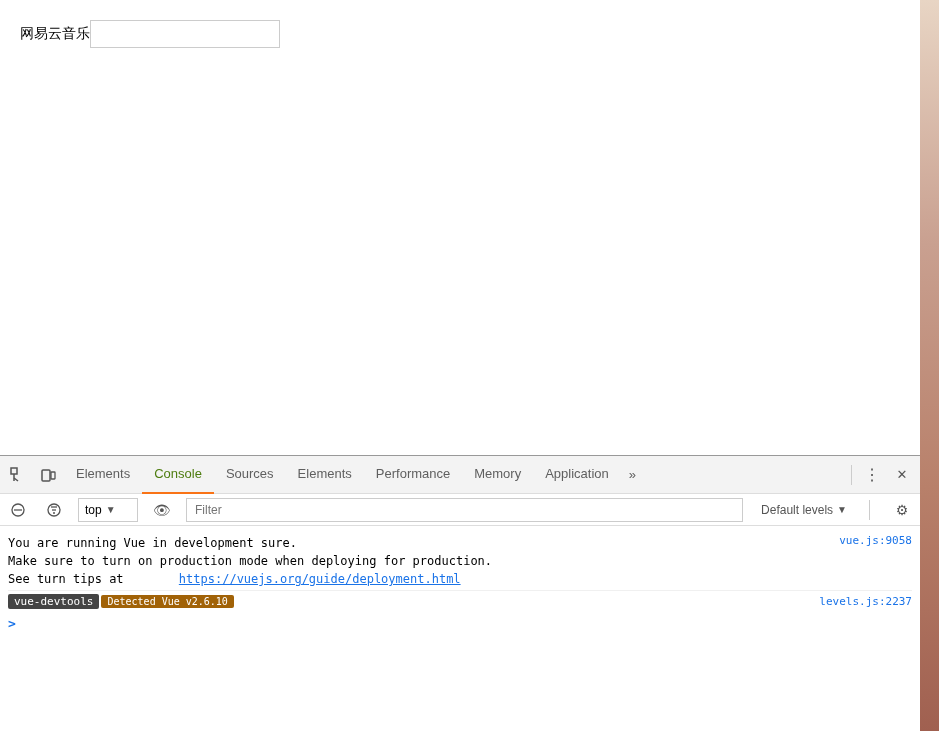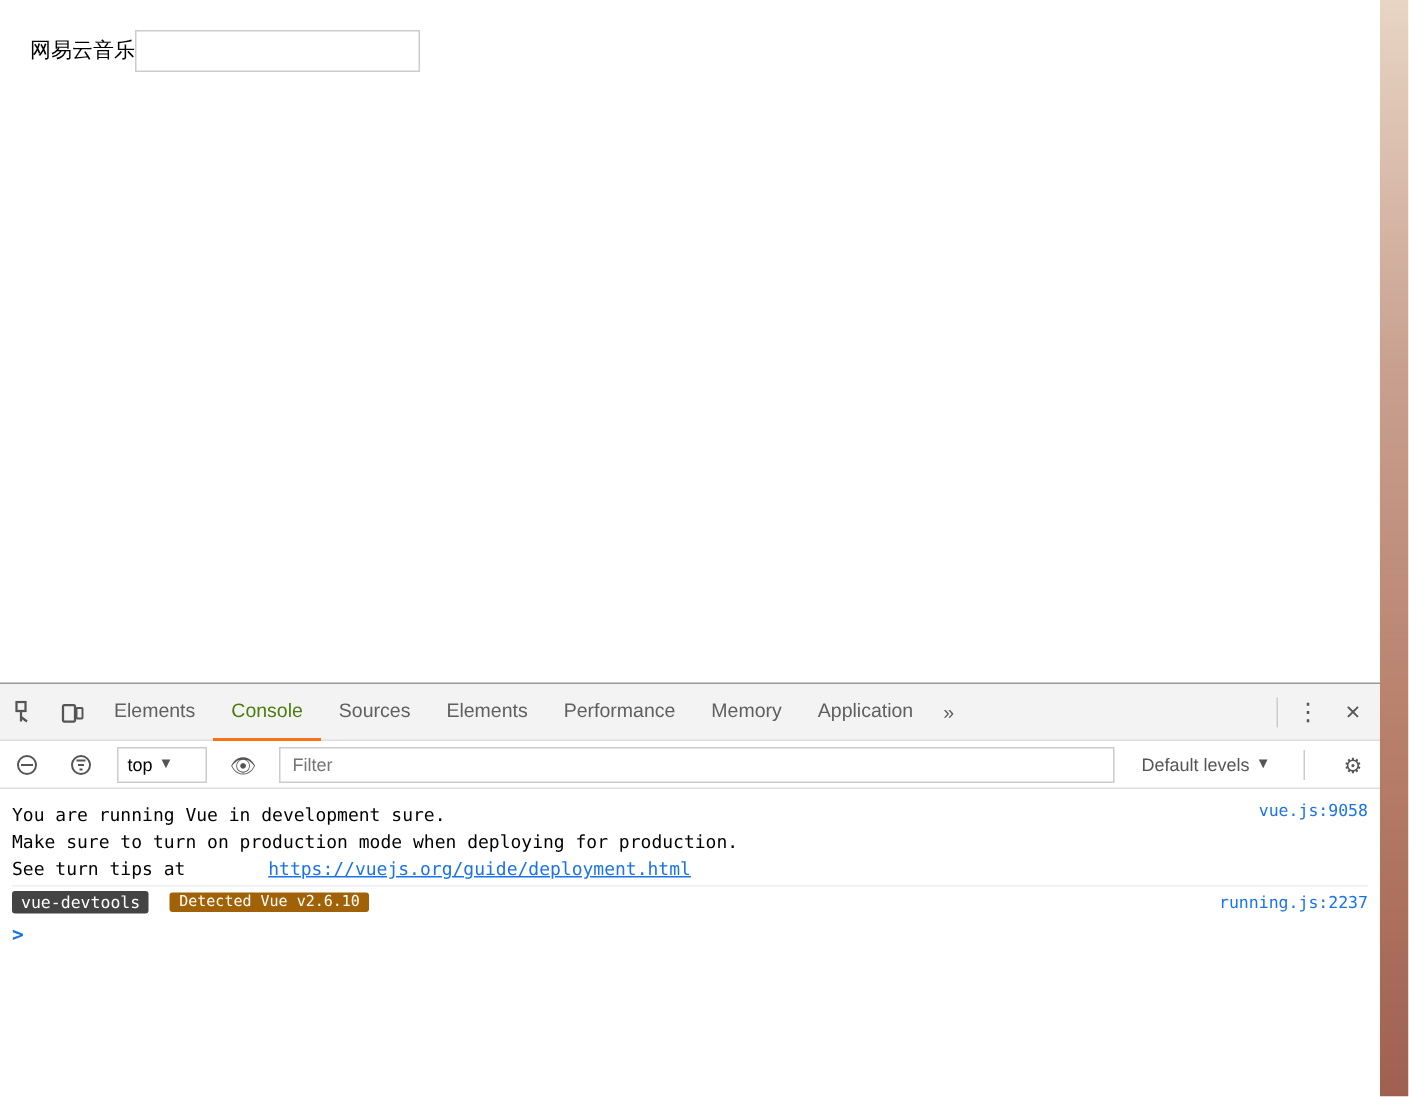--- a/index.html
+++ b/index.html
@@ -405,25 +405,25 @@
           <div>You are running Vue in development sure.</div>
           <div>Make sure to turn on production mode when deploying for production.</div>
           <div>
             <span>See turn tips at </span><a href="#">https://vuejs.org/guide/deployment.html</a>
           </div>
         </div>
         <div class="console-msg-source">vue.js:9058</div>
       </div>
 
       <div style="display:flex; align-items:center; justify-content:space-between; padding: 3px 0;">
-        <div style="display:flex; align-items:center; gap: 14px;">
+        <div style="display:flex; align-items:center; gap: 2px;">
           <span class="badge-vue-devtools">vue-devtools</span>
           <span class="badge-detected">Detected Vue v2.6.10</span>
         </div>
-        <span class="badge-source">running.js:2237</span>
+        <span class="badge-source">levels.js:2237</span>
       </div>
 
       <div class="console-prompt">
         <span class="prompt-arrow">&gt;</span>
       </div>
 
     </div>
   </div>
 
 </div>

